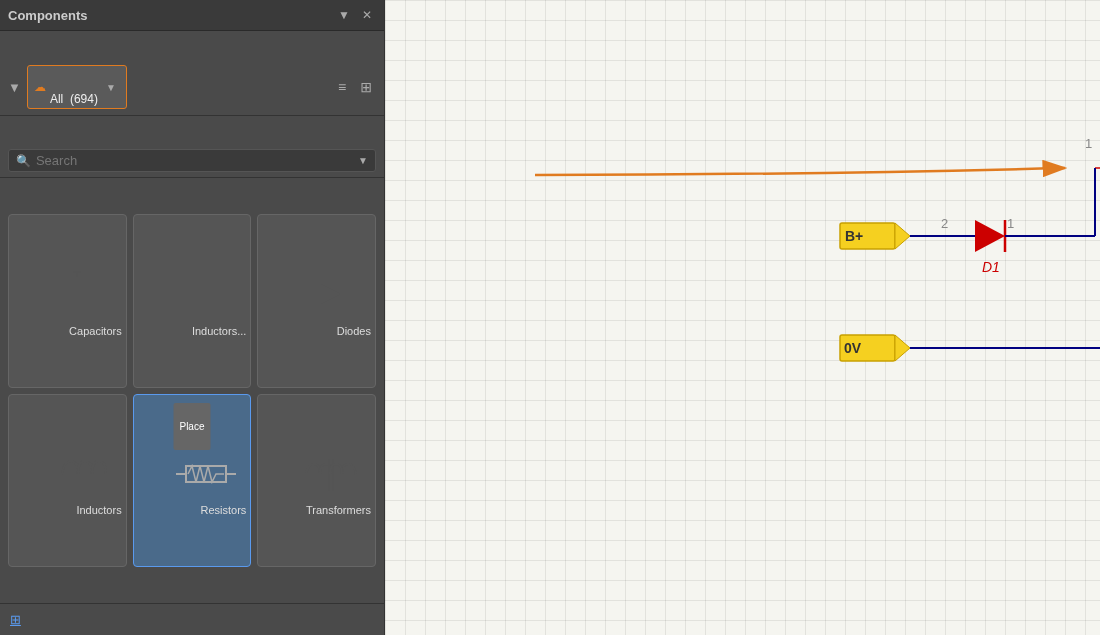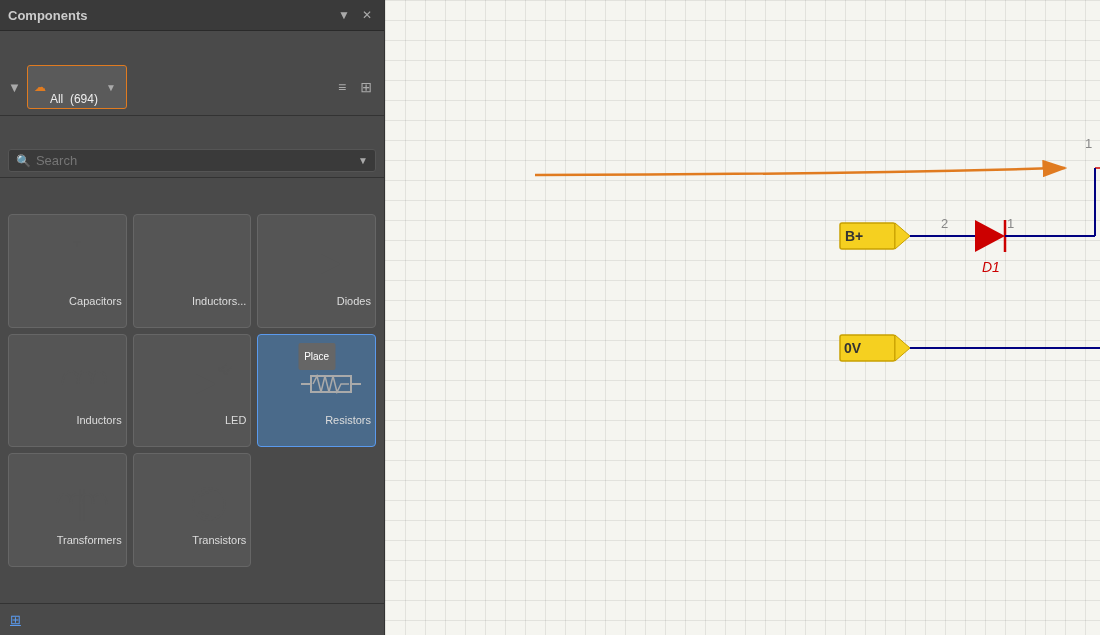--- a/index.html
+++ b/index.html
@@ -153,21 +153,21 @@
     }
 
     .place-tooltip {
       position: absolute;
       top: 8px;
       left: 50%;
       transform: translateX(-50%);
       background: #666;
       color: #fff;
       font-size: 10px;
-      padding: 8px 6px;
+      padding: 18px 6px;
       border-radius: 2px;
       white-space: nowrap;
       z-index: 10;
     }
 
     
     #sidebar-footer {
       padding: 8px 10px;
       border-top: 1px solid #333;
       background: #4a4a4a;
@@ -284,37 +284,20 @@
           <line x1="5" y1="25" x2="15" y2="25" stroke="#555" stroke-width="2"></line>
           <path d="M15,25 Q17,12 24,12 Q31,12 31,25" fill="none" stroke="#555" stroke-width="2"></path>
           <path d="M31,25 Q31,12 38,12 Q45,12 45,25" fill="none" stroke="#555" stroke-width="2"></path>
           <path d="M45,25 Q45,12 52,12 Q59,12 59,25" fill="none" stroke="#555" stroke-width="2"></path>
           <line x1="59" y1="25" x2="65" y2="25" stroke="#555" stroke-width="2"></line>
         </svg>
       </div>
       <span class="comp-label">Inductors</span>
     </div>
 
-    <div class="comp-item">
-      <div class="comp-symbol">
-        <svg width="70" height="50" viewBox="0 0 70 50">
-          <line x1="5" y1="25" x2="25" y2="25" stroke="#555" stroke-width="2"></line>
-          <polygon points="25,15 25,35 45,25" fill="#555"></polygon>
-          <line x1="45" y1="15" x2="45" y2="35" stroke="#555" stroke-width="2.5"></line>
-          <line x1="45" y1="25" x2="65" y2="25" stroke="#555" stroke-width="2"></line>
-          <line x1="48" y1="12" x2="56" y2="5" stroke="#555" stroke-width="1.5" marker-end="url(#arr)"></line>
-          <line x1="53" y1="15" x2="61" y2="8" stroke="#555" stroke-width="1.5"></line>
-          <line x1="53" y1="15" x2="53" y2="11" stroke="#555" stroke-width="1.5"></line>
-          <line x1="53" y1="15" x2="57" y2="15" stroke="#555" stroke-width="1.5"></line>
-          <line x1="48" y1="12" x2="48" y2="8" stroke="#555" stroke-width="1.5"></line>
-          <line x1="48" y1="12" x2="52" y2="12" stroke="#555" stroke-width="1.5"></line>
-        </svg>
-      </div>
-      <span class="comp-label">LED</span>
-    </div>
 
     <div class="comp-item active" style="position:relative;">
       <div class="place-tooltip">Place</div>
       <div class="comp-symbol">
         <svg width="70" height="55" viewBox="0 0 70 55">
           <line x1="5" y1="28" x2="15" y2="28" stroke="#aaa" stroke-width="2"></line>
           <rect x="15" y="20" width="40" height="16" fill="none" stroke="#aaa" stroke-width="2"></rect>
           <line x1="55" y1="28" x2="65" y2="28" stroke="#aaa" stroke-width="2"></line>
 
           <polyline points="17,28 21,20 25,36 29,20 33,36 37,20 41,36 45,28 53,28" fill="none" stroke="#aaa" stroke-width="1.5"></polyline>
@@ -334,36 +317,20 @@
           <path d="M46,25 Q46,15 40,15 Q34,15 34,25" fill="none" stroke="#555" stroke-width="2"></path>
           <line x1="5" y1="20" x2="10" y2="20" stroke="#555" stroke-width="2"></line>
           <line x1="5" y1="32" x2="10" y2="32" stroke="#555" stroke-width="2"></line>
           <line x1="60" y1="20" x2="65" y2="20" stroke="#555" stroke-width="2"></line>
           <line x1="60" y1="32" x2="65" y2="32" stroke="#555" stroke-width="2"></line>
         </svg>
       </div>
       <span class="comp-label">Transformers</span>
     </div>
 
-    <div class="comp-item">
-      <div class="comp-symbol">
-        <svg width="70" height="50" viewBox="0 0 70 50">
-          <circle cx="38" cy="25" r="16" fill="none" stroke="#555" stroke-width="2"></circle>
-          <line x1="28" y1="10" x2="28" y2="40" stroke="#555" stroke-width="2.5"></line>
-          <line x1="5" y1="25" x2="28" y2="25" stroke="#555" stroke-width="2"></line>
-          <line x1="28" y1="17" x2="44" y2="10" stroke="#555" stroke-width="2"></line>
-          <line x1="28" y1="33" x2="44" y2="40" stroke="#555" stroke-width="2"></line>
-          <line x1="44" y1="10" x2="44" y2="5" stroke="#555" stroke-width="2"></line>
-          <line x1="44" y1="40" x2="44" y2="45" stroke="#555" stroke-width="2"></line>
-
-          <polygon points="38,36 44,40 38,40" fill="#555"></polygon>
-        </svg>
-      </div>
-      <span class="comp-label">Transistors</span>
-    </div>
 
   </div>
 
   <div id="sidebar-footer">
     <div id="footer-link">
       <span style="color:#5a9aee;font-size:13px;">⊞</span>
     </div>
   </div>
 
 </div>

